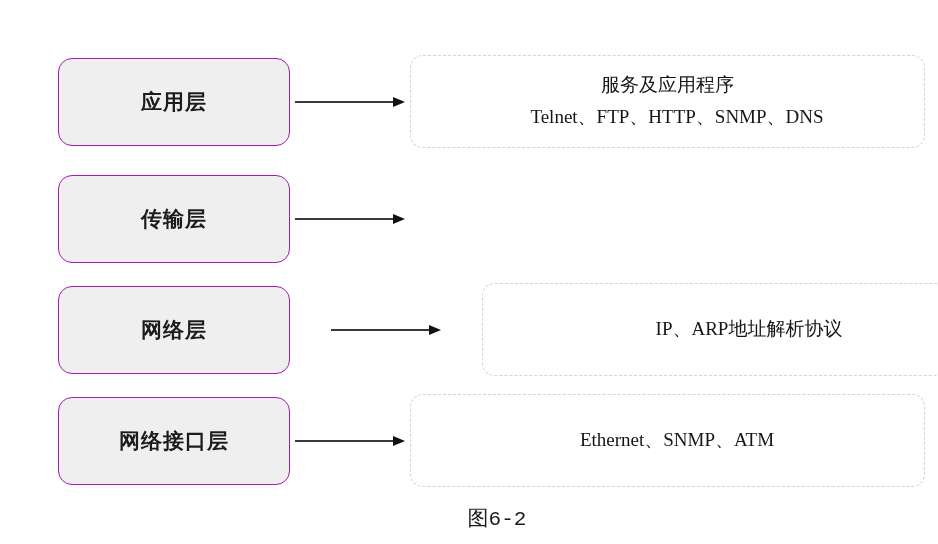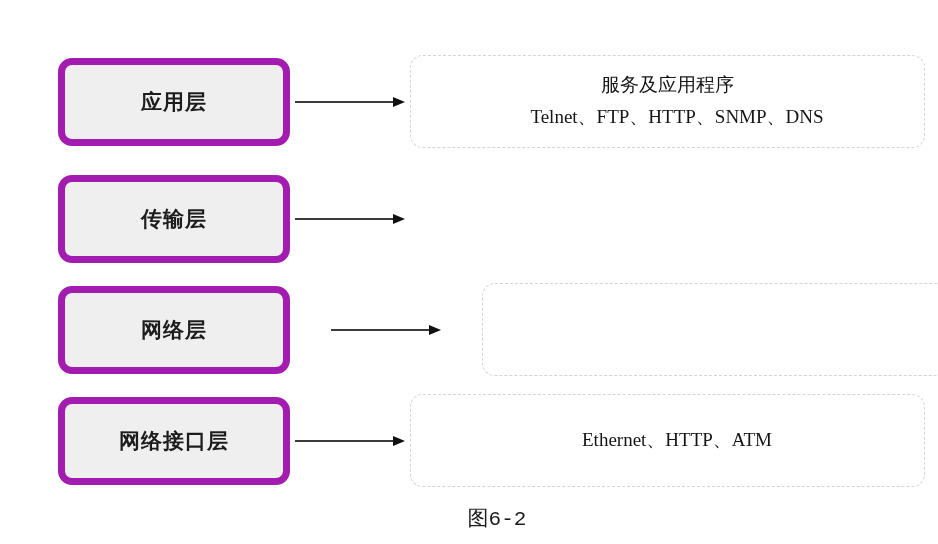--- a/index.html
+++ b/index.html
@@ -22,21 +22,21 @@
   }
   .row-1 { top: 55px; }
   .row-2 { top: 172px; }
   .row-3 { top: 283px; gap: 36px; }
   .row-4 { top: 394px; }
 
   .layer-box {
     width: 232px;
     height: 88px;
     background: #efefef;
-    border: 7px solid #a21caf;
+    border: 1px solid #a21caf;
     border-radius: 14px;
     display: flex;
     align-items: center;
     justify-content: center;
     flex-shrink: 0;
   }
   .layer-label {
     font-size: 21px;
     font-weight: bold;
     letter-spacing: 1px;
@@ -135,30 +135,31 @@
   </div>
 
   <div class="row row-3">
     <div class="layer-box">
       <span class="layer-label">网络层</span>
     </div>
     <div class="arrow-zone">
       <div class="arrow"></div>
     </div>
     <div class="detail-box">
+      <div class="detail-protocols">IP、ARP地址解析协议</div>
     </div>
   </div>
 
   <div class="row row-4">
     <div class="layer-box">
       <span class="layer-label">网络接口层</span>
     </div>
     <div class="arrow-zone">
       <div class="arrow"></div>
     </div>
     <div class="detail-box">
-      <div class="detail-protocols">Ethernet、HTTP、ATM</div>
+      <div class="detail-protocols">Ethernet、SNMP、ATM</div>
     </div>
   </div>
 
   <div class="caption">图6-2</div>
 
 </div>
 
 </body></html>

